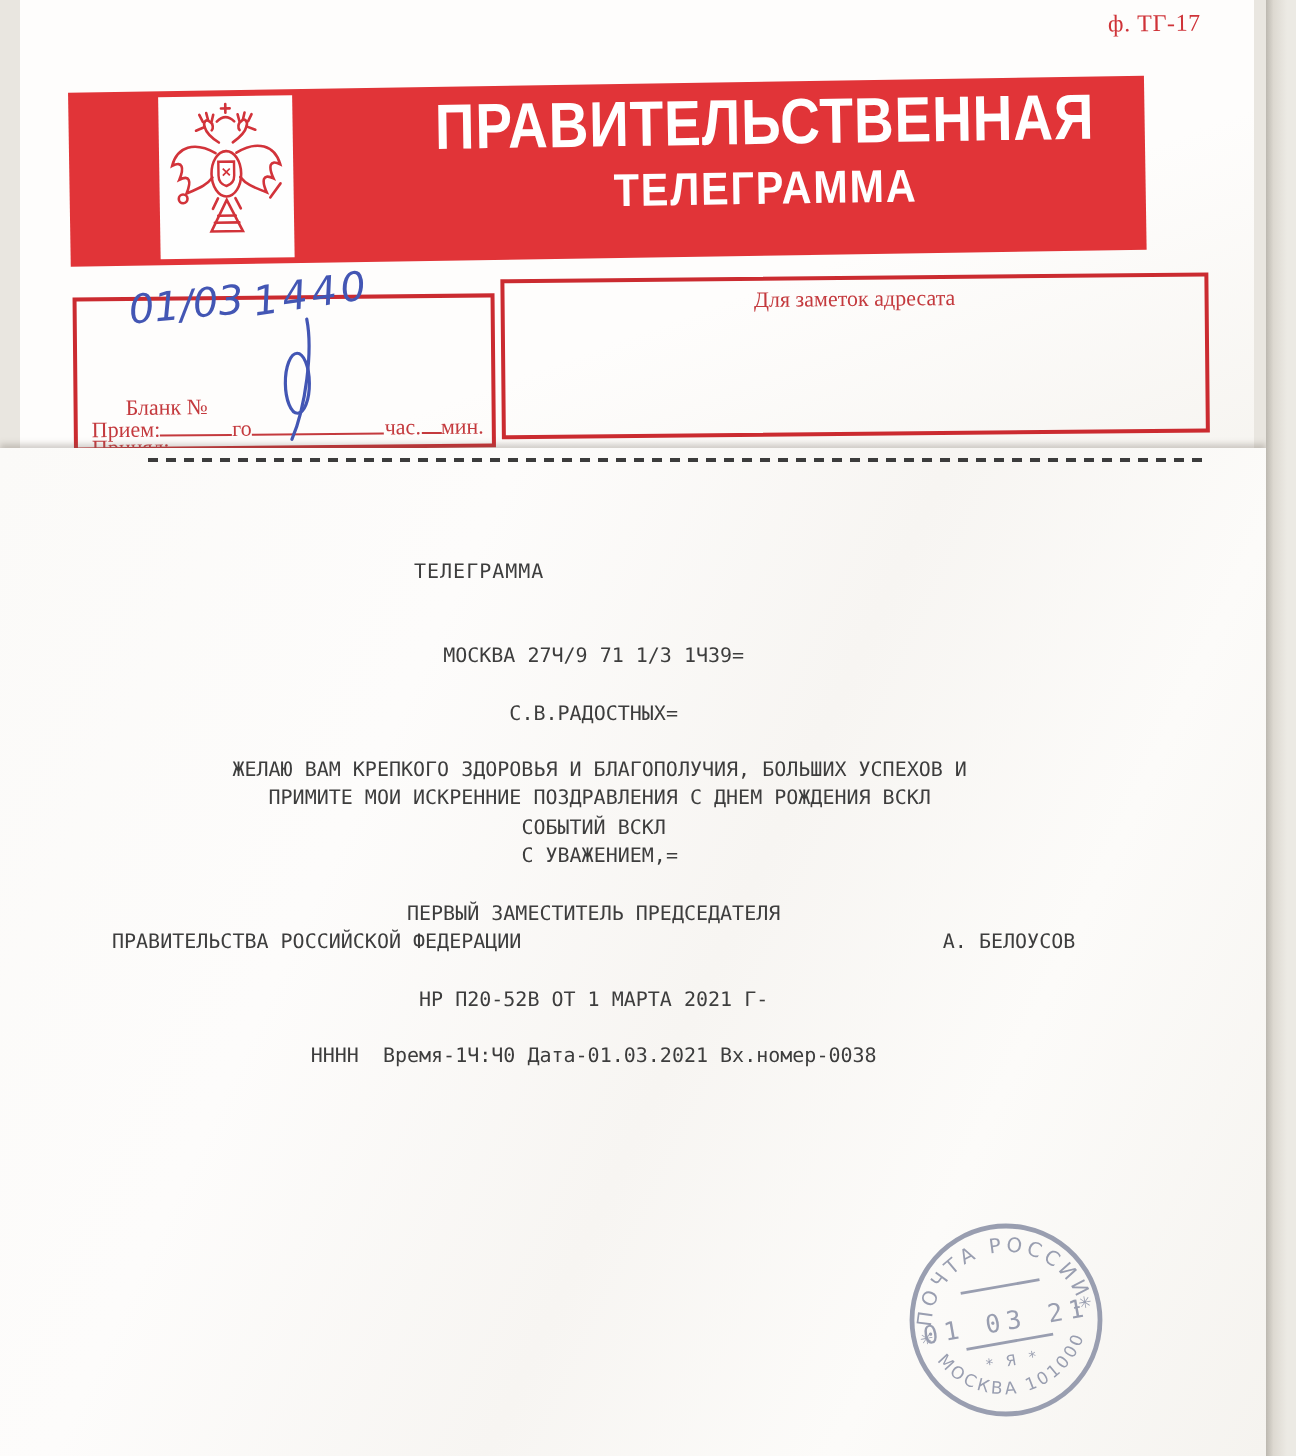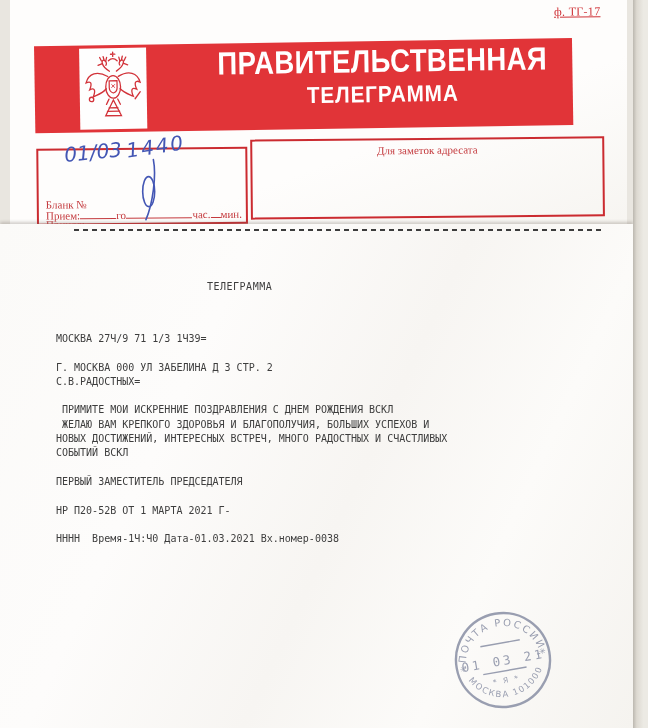--- a/index.html
+++ b/index.html
@@ -3,56 +3,56 @@
 <meta charset="utf-8">
 <style>
   html,body{margin:0;padding:0;background:#d8d5cf;}
   .scan{position:relative;width:648px;height:728px;background:#e9e6e0;overflow:hidden;
         font-family:"Liberation Sans",sans-serif;}
   
   .form-paper{position:absolute;left:10px;top:0;width:617px;height:240px;
       background:linear-gradient(160deg,#fefdfc 60%,#f6f4f0 100%);}
   .form-content{position:absolute;inset:0;transform:rotate(-0.55deg);}
   .form-code{position:absolute;left:545px;top:7px;width:70px;
-      font:12px "Liberation Serif",serif;color:#cf3338;letter-spacing:.3px;text-decoration:underline;}
+      font:12px "Liberation Serif",serif;color:#cf3338;letter-spacing:.3px;}
   .banner{position:absolute;left:25px;top:42px;width:538px;height:87px;
       background:#e13438;transform:rotate(-0.35deg);}
   .coat-box{position:absolute;left:45px;top:3px;width:67px;height:81px;background:#fefefe;}
   .coat-box svg{position:absolute;left:3px;top:1px;width:61px;height:79px;}
   .banner-titles{position:absolute;left:150px;top:1px;width:396px;text-align:center;color:#fff;}
   .banner-t1{font-weight:bold;font-size:32px;line-height:38px;transform:scaleX(.86);
       letter-spacing:.5px;white-space:nowrap;}
   .banner-t2{font-weight:bold;font-size:23px;line-height:26px;transform:scaleX(.9);
       letter-spacing:1px;margin-top:1px;}
   
   .redbox{border:2.5px solid #cb2b30;position:absolute;box-sizing:border-box;}
   .reception-box{left:26px;top:146px;width:211px;height:77px;}
   .rb-label{font:11px "Liberation Serif",serif;color:#c43a3e;margin-top:37px;}
   .row1{position:absolute;left:7px;right:4px;top:22px;display:flex;align-items:baseline;}
   .uline{border-bottom:1px solid #c43a3e;height:12px;}
   .u1{width:36px;} .u2{flex:1;} .u3{width:10px;}
-  .row2{position:absolute;left:7px;top:44px;}
+  .row2{position:absolute;left:24px;top:44px;}
   .row3{position:absolute;left:7px;top:64px;}
   .row3-line{position:absolute;left:48px;top:76px;width:150px;border-bottom:1px solid #c43a3e;}
   .hw{position:absolute;font:italic 20px "DejaVu Sans",sans-serif;color:#4356b4;}
   .hw1{left:26px;top:-10px;transform:rotate(-5deg);}
   .hw2{left:88px;top:-15px;transform:rotate(-8deg);letter-spacing:2px;}
   .hw-mark{position:absolute;left:100px;top:8px;width:22px;height:64px;}
   .notes-box{left:240px;top:139px;width:354px;height:80px;text-align:center;}
   .notes-box .rb-label{display:inline-block;margin-top:4px;}
   
   .telegram-paper{position:absolute;left:0;top:224px;width:633px;height:504px;
       background:linear-gradient(115deg,#fbfaf8 0%,#fdfcfb 30%,#f7f5f2 55%,#fcfbf9 75%,#f5f3ef 100%);
       box-shadow:0 -2px 3px rgba(110,100,90,.3);}
   .perforation{position:absolute;left:74px;top:5px;width:530px;height:2px;
       background:repeating-linear-gradient(90deg,#3c3c3c 0 5px,transparent 5px 9px);}
   .tg-title{position:absolute;left:57px;top:56px;text-indent:150px;
       font:10px/14px "DejaVu Sans Mono",monospace;color:#3d3d3d;letter-spacing:.5px;}
-  .tg-body{position:absolute;left:56px;top:108px;font:10px/14.3px "DejaVu Sans Mono",monospace;
-      color:#3d3d3d;}
+  .tg-body{position:absolute;left:56px;top:98px;font:10px/14.3px "DejaVu Sans Mono",monospace;
+      color:#3d3d3d;text-align:center;}
   .tg-line{white-space:pre;height:14.3px;}
   
   .stamp{position:absolute;left:450px;top:383px;width:106px;height:106px;opacity:.88;}
   
   .right-strip{position:absolute;left:633px;top:0;width:15px;height:728px;
       background:linear-gradient(90deg,#bcb8b0 0,#ddd9d1 25%,#eceae4 70%);}
 </style>
 </head>
 <body>
 
@@ -127,29 +127,29 @@
 
     </div>
   </div>
 
   <div class="telegram-paper">
     <div class="perforation"></div>
     <div class="tg-title">ТЕЛЕГРАММА</div>
     <div class="tg-body">
         <div class="tg-line">МОСКВА 27Ч/9 71 1/3 1Ч39=</div>
         <div class="tg-line"></div>
-        <div class="tg-line">Г. МОСКВА 000 УЛ ЗАБЕЛИНА Д 3 СТР. 2</div>
         <div class="tg-line">С.В.РАДОСТНЫХ=</div>
         <div class="tg-line"></div>
+        <div class="tg-line"> ЖЕЛАЮ ВАМ КРЕПКОГО ЗДОРОВЬЯ И БЛАГОПОЛУЧИЯ, БОЛЬШИХ УСПЕХОВ И</div>
         <div class="tg-line"> ПРИМИТЕ МОИ ИСКРЕННИЕ ПОЗДРАВЛЕНИЯ С ДНЕМ РОЖДЕНИЯ ВСКЛ</div>
-        <div class="tg-line"> ЖЕЛАЮ ВАМ КРЕПКОГО ЗДОРОВЬЯ И БЛАГОПОЛУЧИЯ, БОЛЬШИХ УСПЕХОВ И</div>
-        <div class="tg-line">НОВЫХ ДОСТИЖЕНИЙ, ИНТЕРЕСНЫХ ВСТРЕЧ, МНОГО РАДОСТНЫХ И СЧАСТЛИВЫХ</div>
         <div class="tg-line">СОБЫТИЙ ВСКЛ</div>
+        <div class="tg-line"> С УВАЖЕНИЕМ,=</div>
         <div class="tg-line"></div>
         <div class="tg-line">ПЕРВЫЙ ЗАМЕСТИТЕЛЬ ПРЕДСЕДАТЕЛЯ</div>
+        <div class="tg-line">ПРАВИТЕЛЬСТВА РОССИЙСКОЙ ФЕДЕРАЦИИ                                   А. БЕЛОУСОВ</div>
         <div class="tg-line"></div>
         <div class="tg-line">НР П20-52В ОТ 1 МАРТА 2021 Г-</div>
         <div class="tg-line"></div>
         <div class="tg-line">НННН  Время-1Ч:Ч0 Дата-01.03.2021 Вх.номер-0038</div>
       </div>
 
     <svg class="stamp" viewBox="0 0 106 106">
       <g transform="rotate(-10 53 53)" font-family="'DejaVu Sans',sans-serif">
         <circle cx="53" cy="53" r="47" stroke="#8c92a7" stroke-width="2.4" fill="none"></circle>
         <defs>

